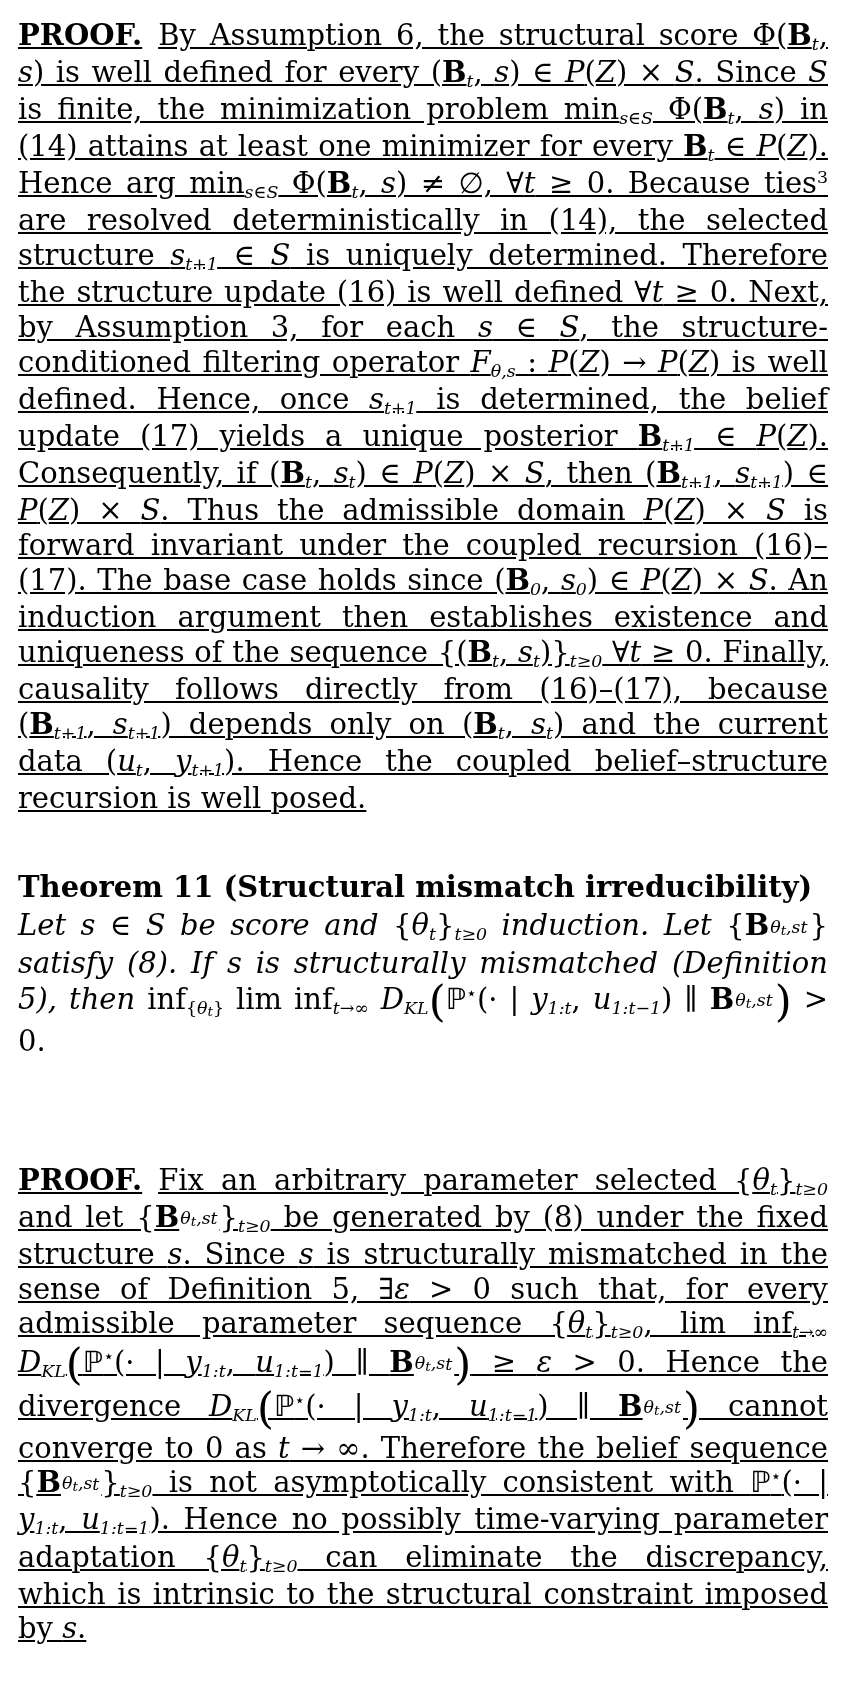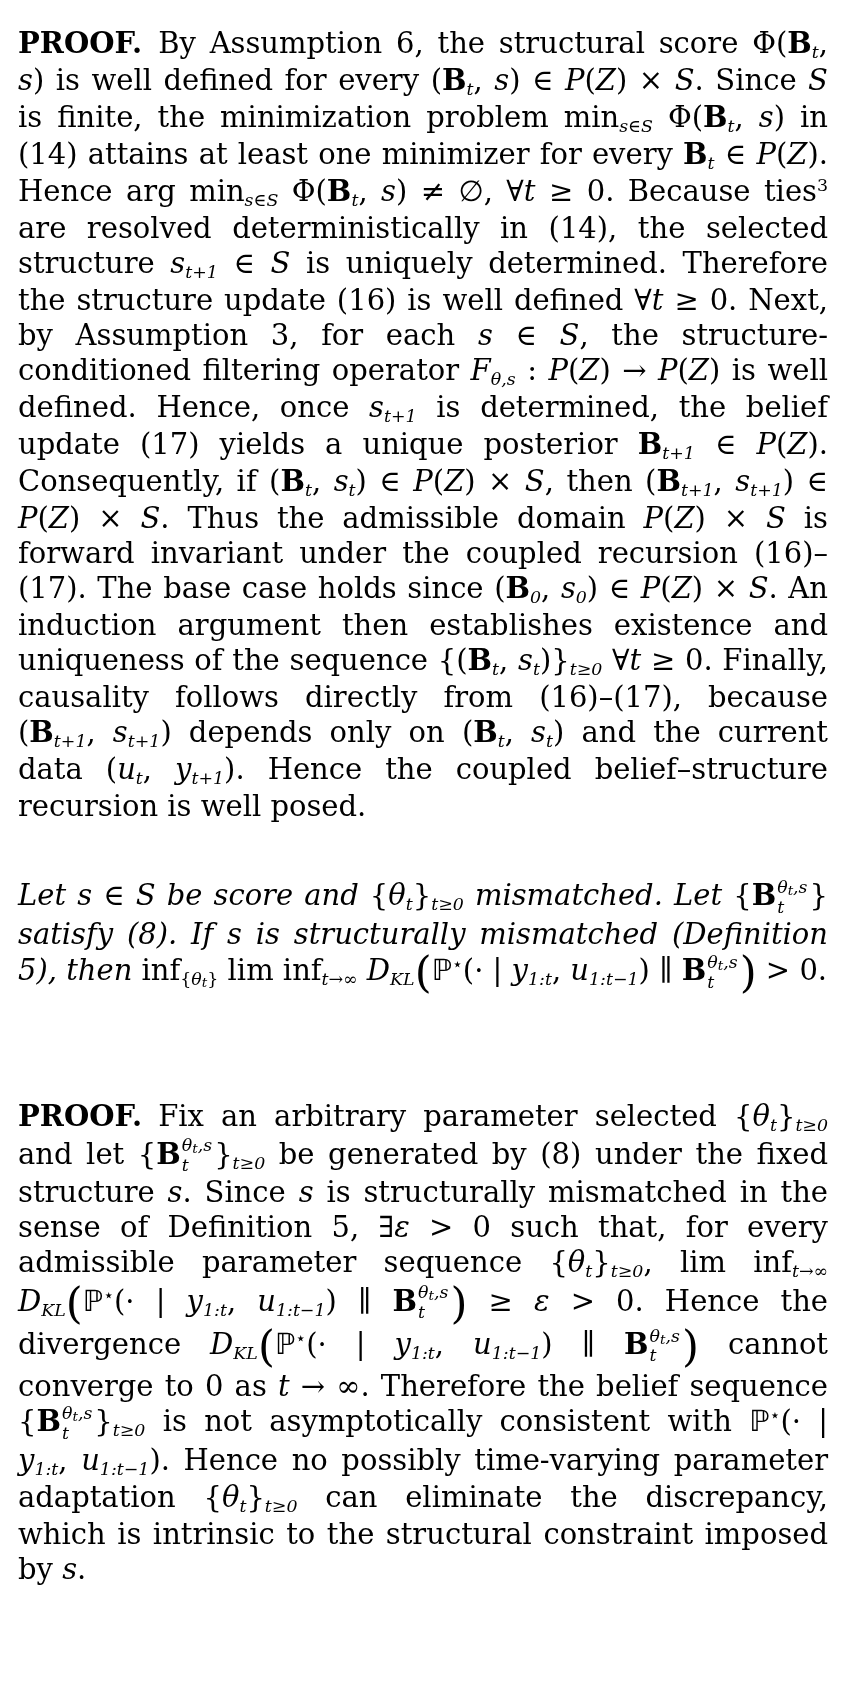--- a/index.html
+++ b/index.html
@@ -8,58 +8,60 @@
     min-height: 1686px;
     box-sizing: border-box;
     background: #ffffff;
     color: #000000;
     font-family: "DejaVu Serif", "Liberation Serif", serif;
     font-size: 29px;
     line-height: 1.2;
     padding: 18px 18px 40px 18px;
   }
   .para {
-    margin: 8px 0 54px 0;
+    margin: 0 0 54px 0;
     text-align: justify;
     hyphens: auto;
+    text-decoration: underline;
     -webkit-hyphens: auto;
   }
   .proof-label { font-weight: bold; margin-right: 0.55em; }
   .thm {
     display: block;
     margin: 0 0 104px 0;
     text-align: justify;
   }
   .thm-head { display: block; font-weight: bold; margin-bottom: 4px; }
   .thm-body { font-style: italic; }
   
   .rm   { font-style: normal; }
   .it   { font-style: italic; }
   .cal  { font-style: italic; }                       
   .frak { font-weight: bold; font-style: normal; }    
   .bb   { font-style: normal; font-family: "DejaVu Sans", "Liberation Sans", sans-serif; } 
   .sub  { font-size: 0.6em; font-style: italic; vertical-align: -0.3em; }
   .sup  { font-size: 0.6em; font-style: normal; vertical-align: 0.55em; }
   .d    { font-size: 0.78em; vertical-align: -0.15em; }
   .big  { font-size: 1.5em; font-style: normal; vertical-align: -0.17em; line-height: 1; }
-  .ss   { display: inline-flex; flex-direction: column; align-items: flex-start;
+  .ss   { display: inline-flex; align-items: center;
           vertical-align: middle; line-height: 1; margin: 0 2px 0 1px; }
   .ss-t, .ss-b { font-size: 0.6em; font-style: italic; line-height: 1.1; }
 </style>
 </head>
 <body>
 
 <article>
 
   <p class="para">
     <span class="proof-label">PROOF.</span><span><span class="rm">By Assumption 6, the structural score Φ(</span><span class="frak">B</span><span class="sub">t</span><span class="rm">, </span><span class="it">s</span><span class="rm">) is well defined for every (</span><span class="frak">B</span><span class="sub">t</span><span class="rm">, </span><span class="it">s</span><span class="rm">) ∈ </span><span class="cal">P</span><span class="rm">(</span><span class="cal">Z</span><span class="rm">) × </span><span class="cal">S</span><span class="rm">. Since </span><span class="cal">S</span><span class="rm"> is finite, the minimization problem min</span><span class="sub"><span class="it">s</span><span class="rm">∈</span><span class="cal">S</span></span><span class="rm"> Φ(</span><span class="frak">B</span><span class="sub">t</span><span class="rm">, </span><span class="it">s</span><span class="rm">) in (14) attains at least one minimizer for every </span><span class="frak">B</span><span class="sub">t</span><span class="rm"> ∈ </span><span class="cal">P</span><span class="rm">(</span><span class="cal">Z</span><span class="rm">). Hence arg min</span><span class="sub"><span class="it">s</span><span class="rm">∈</span><span class="cal">S</span></span><span class="rm"> Φ(</span><span class="frak">B</span><span class="sub">t</span><span class="rm">, </span><span class="it">s</span><span class="rm">) ≠ ∅, ∀</span><span class="it">t</span><span class="rm"> ≥ 0. Because ties</span><span class="sup">3</span><span class="rm"> are resolved deterministically in (14), the selected structure </span><span class="it">s</span><span class="sub">t+1</span><span class="rm"> ∈ </span><span class="cal">S</span><span class="rm"> is uniquely determined. Therefore the structure update (16) is well defined ∀</span><span class="it">t</span><span class="rm"> ≥ 0. Next, by Assumption 3, for each </span><span class="it">s</span><span class="rm"> ∈ </span><span class="cal">S</span><span class="rm">, the structure-conditioned filtering operator </span><span class="cal">F</span><span class="sub">θ,s</span><span class="rm"> : </span><span class="cal">P</span><span class="rm">(</span><span class="cal">Z</span><span class="rm">) → </span><span class="cal">P</span><span class="rm">(</span><span class="cal">Z</span><span class="rm">) is well defined. Hence, once </span><span class="it">s</span><span class="sub">t+1</span><span class="rm"> is determined, the belief update (17) yields a unique posterior </span><span class="frak">B</span><span class="sub">t+1</span><span class="rm"> ∈ </span><span class="cal">P</span><span class="rm">(</span><span class="cal">Z</span><span class="rm">). Consequently, if (</span><span class="frak">B</span><span class="sub">t</span><span class="rm">, </span><span class="it">s</span><span class="sub">t</span><span class="rm">) ∈ </span><span class="cal">P</span><span class="rm">(</span><span class="cal">Z</span><span class="rm">) × </span><span class="cal">S</span><span class="rm">, then (</span><span class="frak">B</span><span class="sub">t+1</span><span class="rm">, </span><span class="it">s</span><span class="sub">t+1</span><span class="rm">) ∈ </span><span class="cal">P</span><span class="rm">(</span><span class="cal">Z</span><span class="rm">) × </span><span class="cal">S</span><span class="rm">. Thus the admissible domain </span><span class="cal">P</span><span class="rm">(</span><span class="cal">Z</span><span class="rm">) × </span><span class="cal">S</span><span class="rm"> is forward invariant under the coupled recursion (16)–(17). The base case holds since (</span><span class="frak">B</span><span class="sub">0</span><span class="rm">, </span><span class="it">s</span><span class="sub">0</span><span class="rm">) ∈ </span><span class="cal">P</span><span class="rm">(</span><span class="cal">Z</span><span class="rm">) × </span><span class="cal">S</span><span class="rm">. An induction argument then establishes existence and uniqueness of the sequence {(</span><span class="frak">B</span><span class="sub">t</span><span class="rm">, </span><span class="it">s</span><span class="sub">t</span><span class="rm">)}</span><span class="sub">t≥0</span><span class="rm"> ∀</span><span class="it">t</span><span class="rm"> ≥ 0. Finally, causality follows directly from (16)–(17), because (</span><span class="frak">B</span><span class="sub">t+1</span><span class="rm">, </span><span class="it">s</span><span class="sub">t+1</span><span class="rm">) depends only on (</span><span class="frak">B</span><span class="sub">t</span><span class="rm">, </span><span class="it">s</span><span class="sub">t</span><span class="rm">) and the current data (</span><span class="it">u</span><span class="sub">t</span><span class="rm">, </span><span class="it">y</span><span class="sub">t+1</span><span class="rm">). Hence the coupled belief–structure recursion is well posed.</span></span>
   </p>
 
   <section class="thm">
-    <span class="thm-body"><span class="it">Let s </span><span class="rm">∈ </span><span class="cal">S</span><span class="it"> be score and </span><span class="rm">{</span><span class="it">θ</span><span class="sub">t</span><span class="rm">}</span><span class="sub">t≥0</span><span class="it"> mismatched. Let </span><span class="rm">{</span><span class="frak">B</span><span class="ss">
+    <span class="thm-head">Theorem 11 (Structural mismatch irreducibility)</span>
+    <span class="thm-body"><span class="it">Let s </span><span class="rm">∈ </span><span class="cal">S</span><span class="it"> be score and </span><span class="rm">{</span><span class="it">θ</span><span class="sub">t</span><span class="rm">}</span><span class="sub">t≥0</span><span class="it"> induction. Let </span><span class="rm">{</span><span class="frak">B</span><span class="ss">
           <span class="ss-t"><span class="it">θ</span><span class="d">t</span><span class="it">,s</span></span>
           <span class="ss-b"><span class="it">t</span></span>
         </span><span class="rm">}</span><span class="it"> satisfy (8). If s is structurally mismatched (Definition 5), then </span><span class="rm">inf</span><span class="sub"><span class="rm">{</span><span class="it">θ</span><span class="d">t</span><span class="rm">}</span></span><span class="rm"> lim inf</span><span class="sub"><span class="it">t</span><span class="rm">→∞</span></span><span class="it"> D</span><span class="sub"><span class="cal">KL</span></span><span class="big">(</span><span class="bb">ℙ</span><span class="sup">⋆</span><span class="rm">(· | </span><span class="it">y</span><span class="sub">1:t</span><span class="rm">, </span><span class="it">u</span><span class="sub">1:t−1</span><span class="rm">) ∥ </span><span class="frak">B</span><span class="ss">
           <span class="ss-t"><span class="it">θ</span><span class="d">t</span><span class="it">,s</span></span>
           <span class="ss-b"><span class="it">t</span></span>
         </span><span class="big">)</span><span class="rm"> &gt; 0.</span></span>
   </section>
 
   <p class="para">
     <span class="proof-label">PROOF.</span><span><span class="rm">Fix an arbitrary parameter selected {</span><span class="it">θ</span><span class="sub">t</span><span class="rm">}</span><span class="sub">t≥0</span><span class="rm"> and let {</span><span class="frak">B</span><span class="ss">

